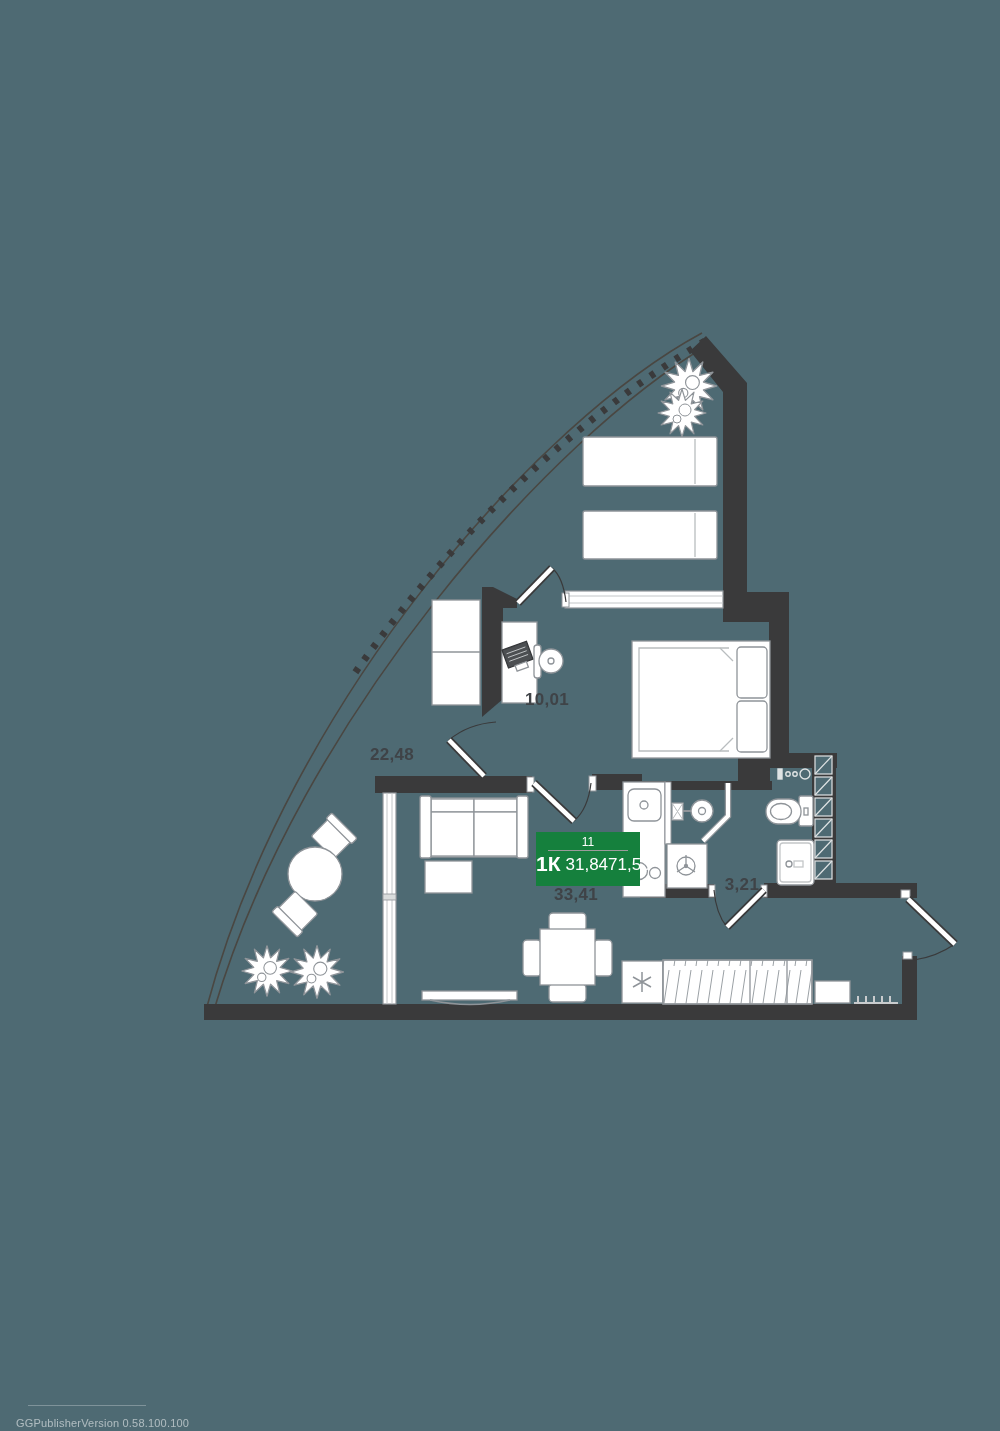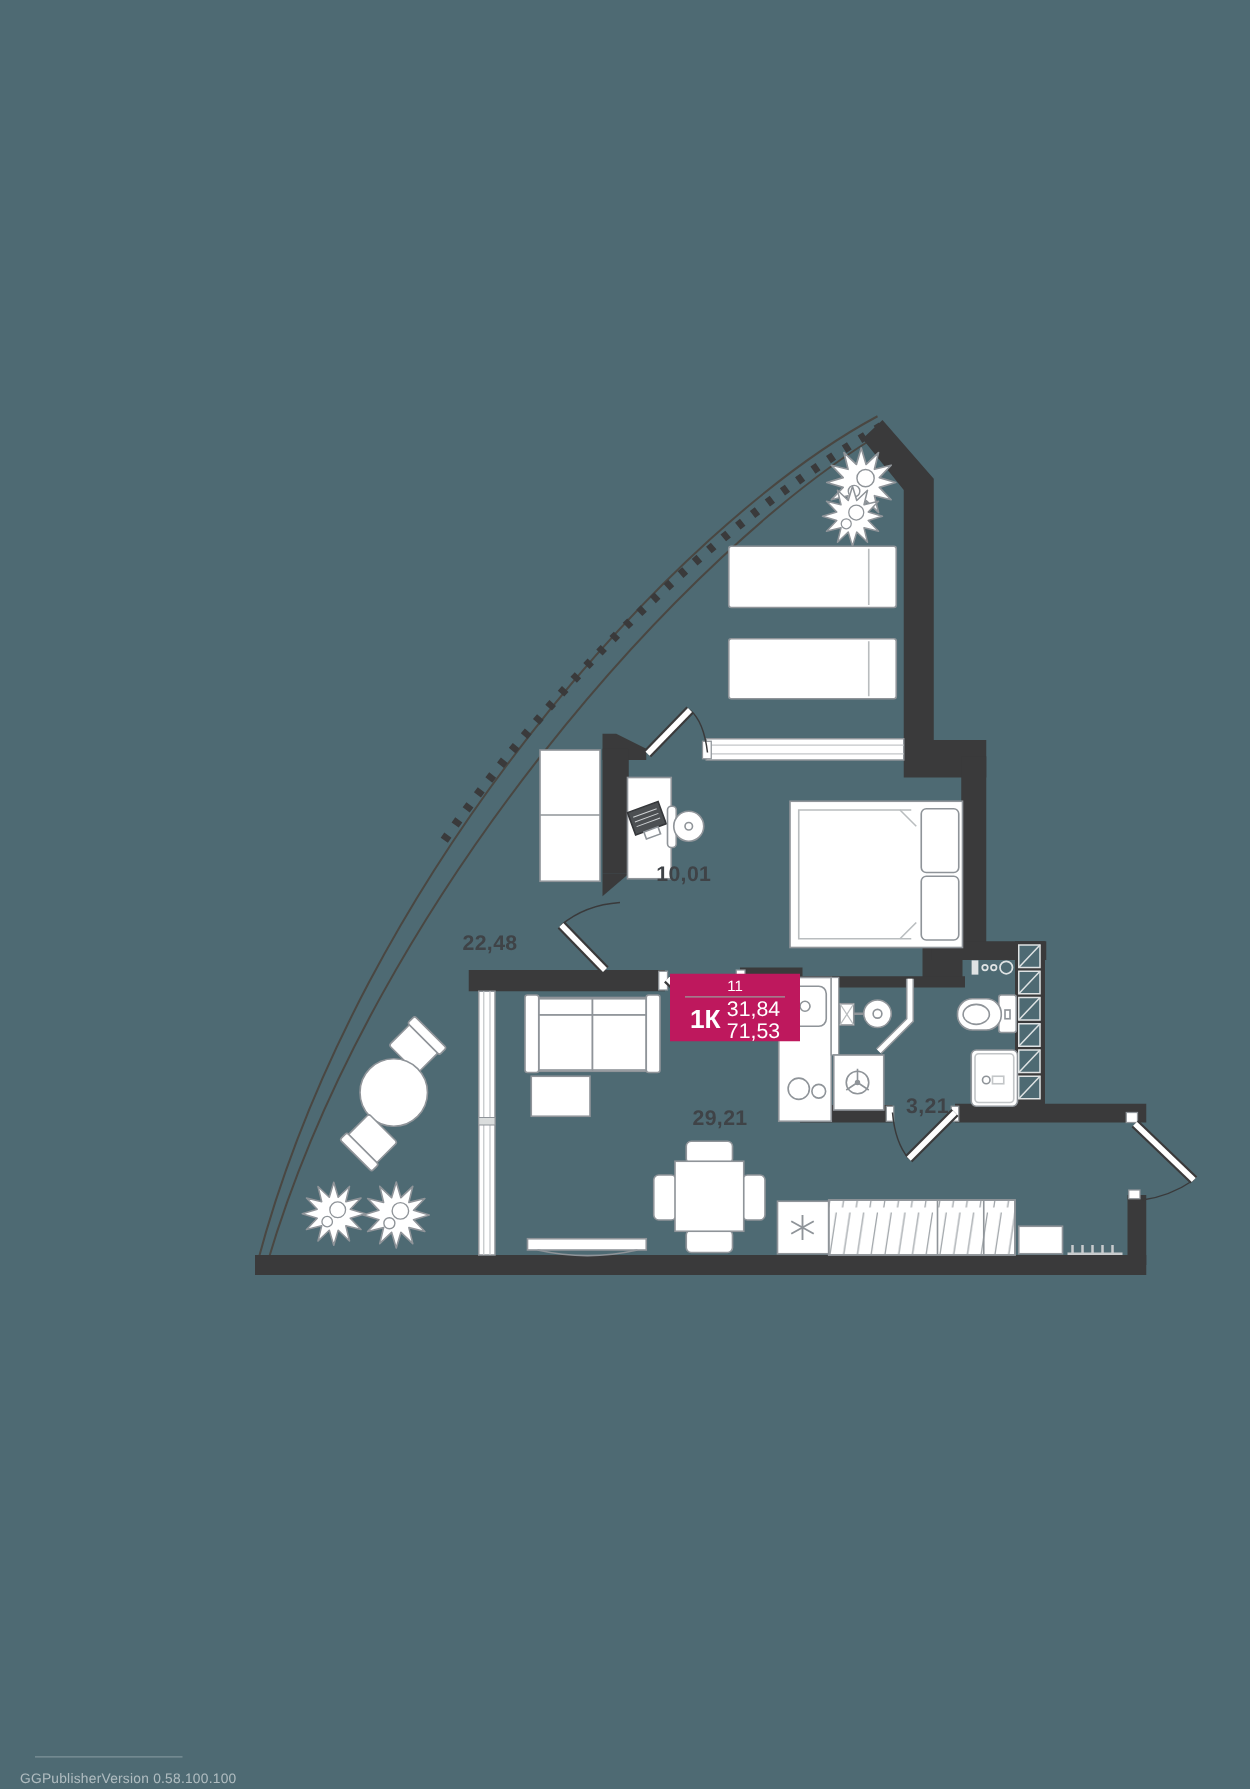--- a/index.html
+++ b/index.html
@@ -1,27 +1,27 @@
 <!DOCTYPE html>
 <html><head>
 <meta charset="utf-8">
 <style>
   html,body{margin:0;padding:0;background:#4e6a73;}
   .stage{position:relative;width:1000px;height:1431px;background:#4e6a73;overflow:hidden;
          font-family:"Liberation Sans",sans-serif;}
   svg.plan{position:absolute;left:0;top:0;}
   .room-label{position:absolute;font-weight:bold;font-size:17px;color:#3f4347;
               text-align:center;letter-spacing:.3px;}
-  .info-box{position:absolute;left:536px;top:779px;width:104px;height:54px;
-            background:#be185d;color:#fff;}
+  .info-box{position:absolute;left:536px;top:832px;width:104px;height:54px;
+            background:#15803d;color:#fff;}
   .info-num{font-size:12px;text-align:center;line-height:16px;margin:2px 12px 0;
             border-bottom:1px solid #9b9b9b;}
-  .info-row{display:flex;justify-content:center;align-items:center;gap:5px;margin-top:1px;}
+  .info-row{display:flex;justify-content:space-between;align-items:center;gap:5px;margin-top:1px;}
   .info-type{font-size:21px;font-weight:bold;}
-  .info-areas{display:flex;flex-direction:column;font-size:17px;line-height:17px;}
+  .info-areas{display:flex;flex-direction:row;font-size:17px;line-height:17px;}
   .watermark{position:absolute;left:16px;top:1417px;font-size:11px;
              color:rgba(255,255,255,.55);letter-spacing:.2px;}
   .watermark-rule{position:absolute;left:28px;top:1405px;width:118px;height:1px;
                   background:rgba(255,255,255,.28);}
 </style>
 </head>
 <body>
 
 <div class="stage">
 
@@ -257,21 +257,21 @@
           <line x1="815" y1="858" x2="832" y2="840"></line>
       <rect x="815" y="861" width="17" height="18"></rect>
           <line x1="815" y1="879" x2="832" y2="861"></line>
     </g>
   </g>
 </svg>
 
 <div class="room-label" style="left:361px;top:745px;width:62px;">22,48</div>
 <div class="room-label" style="left:520px;top:690px;width:54px;">10,01</div>
 <div class="room-label" style="left:714px;top:831px;width:56px;margin-top:44px;">3,21</div>
-<div class="room-label" style="left:546px;top:885px;width:60px;">29,21</div>
+<div class="room-label" style="left:546px;top:885px;width:60px;">33,41</div>
 
 <div class="info-box">
   <div class="info-num">11</div>
   <div class="info-row">
     <span class="info-type">1К</span>
     <span class="info-areas">
       <span>31,84</span>
       <span>71,53</span>
     </span>
   </div>

